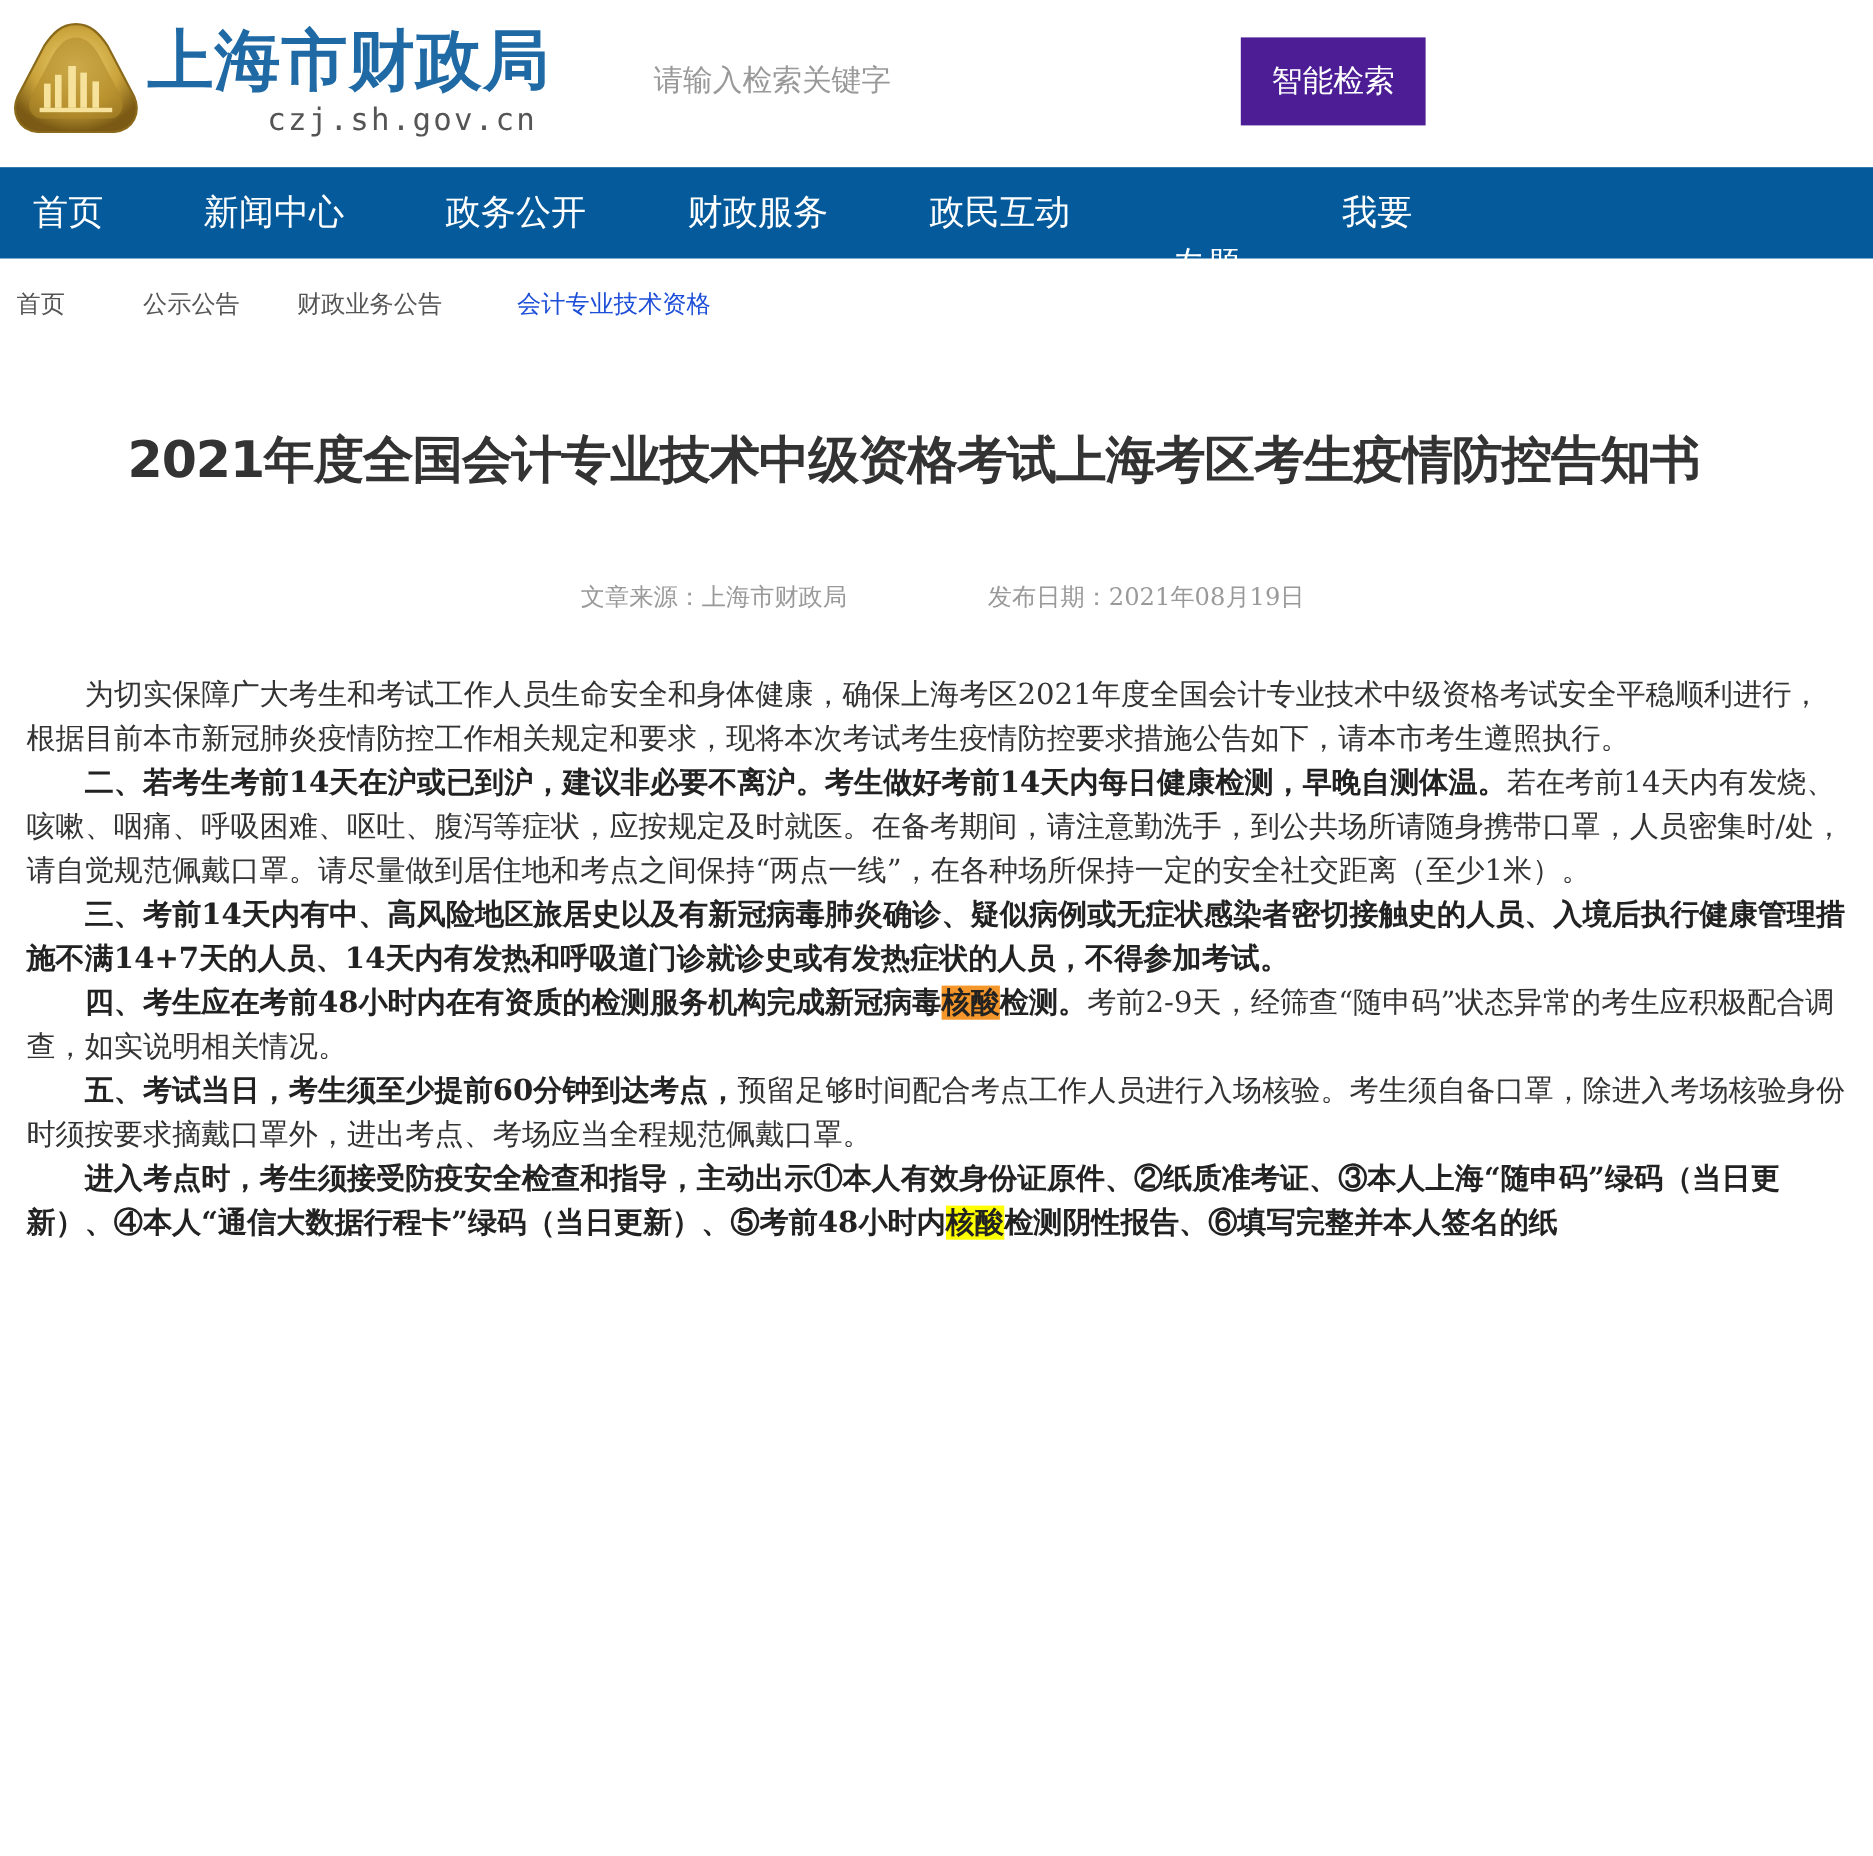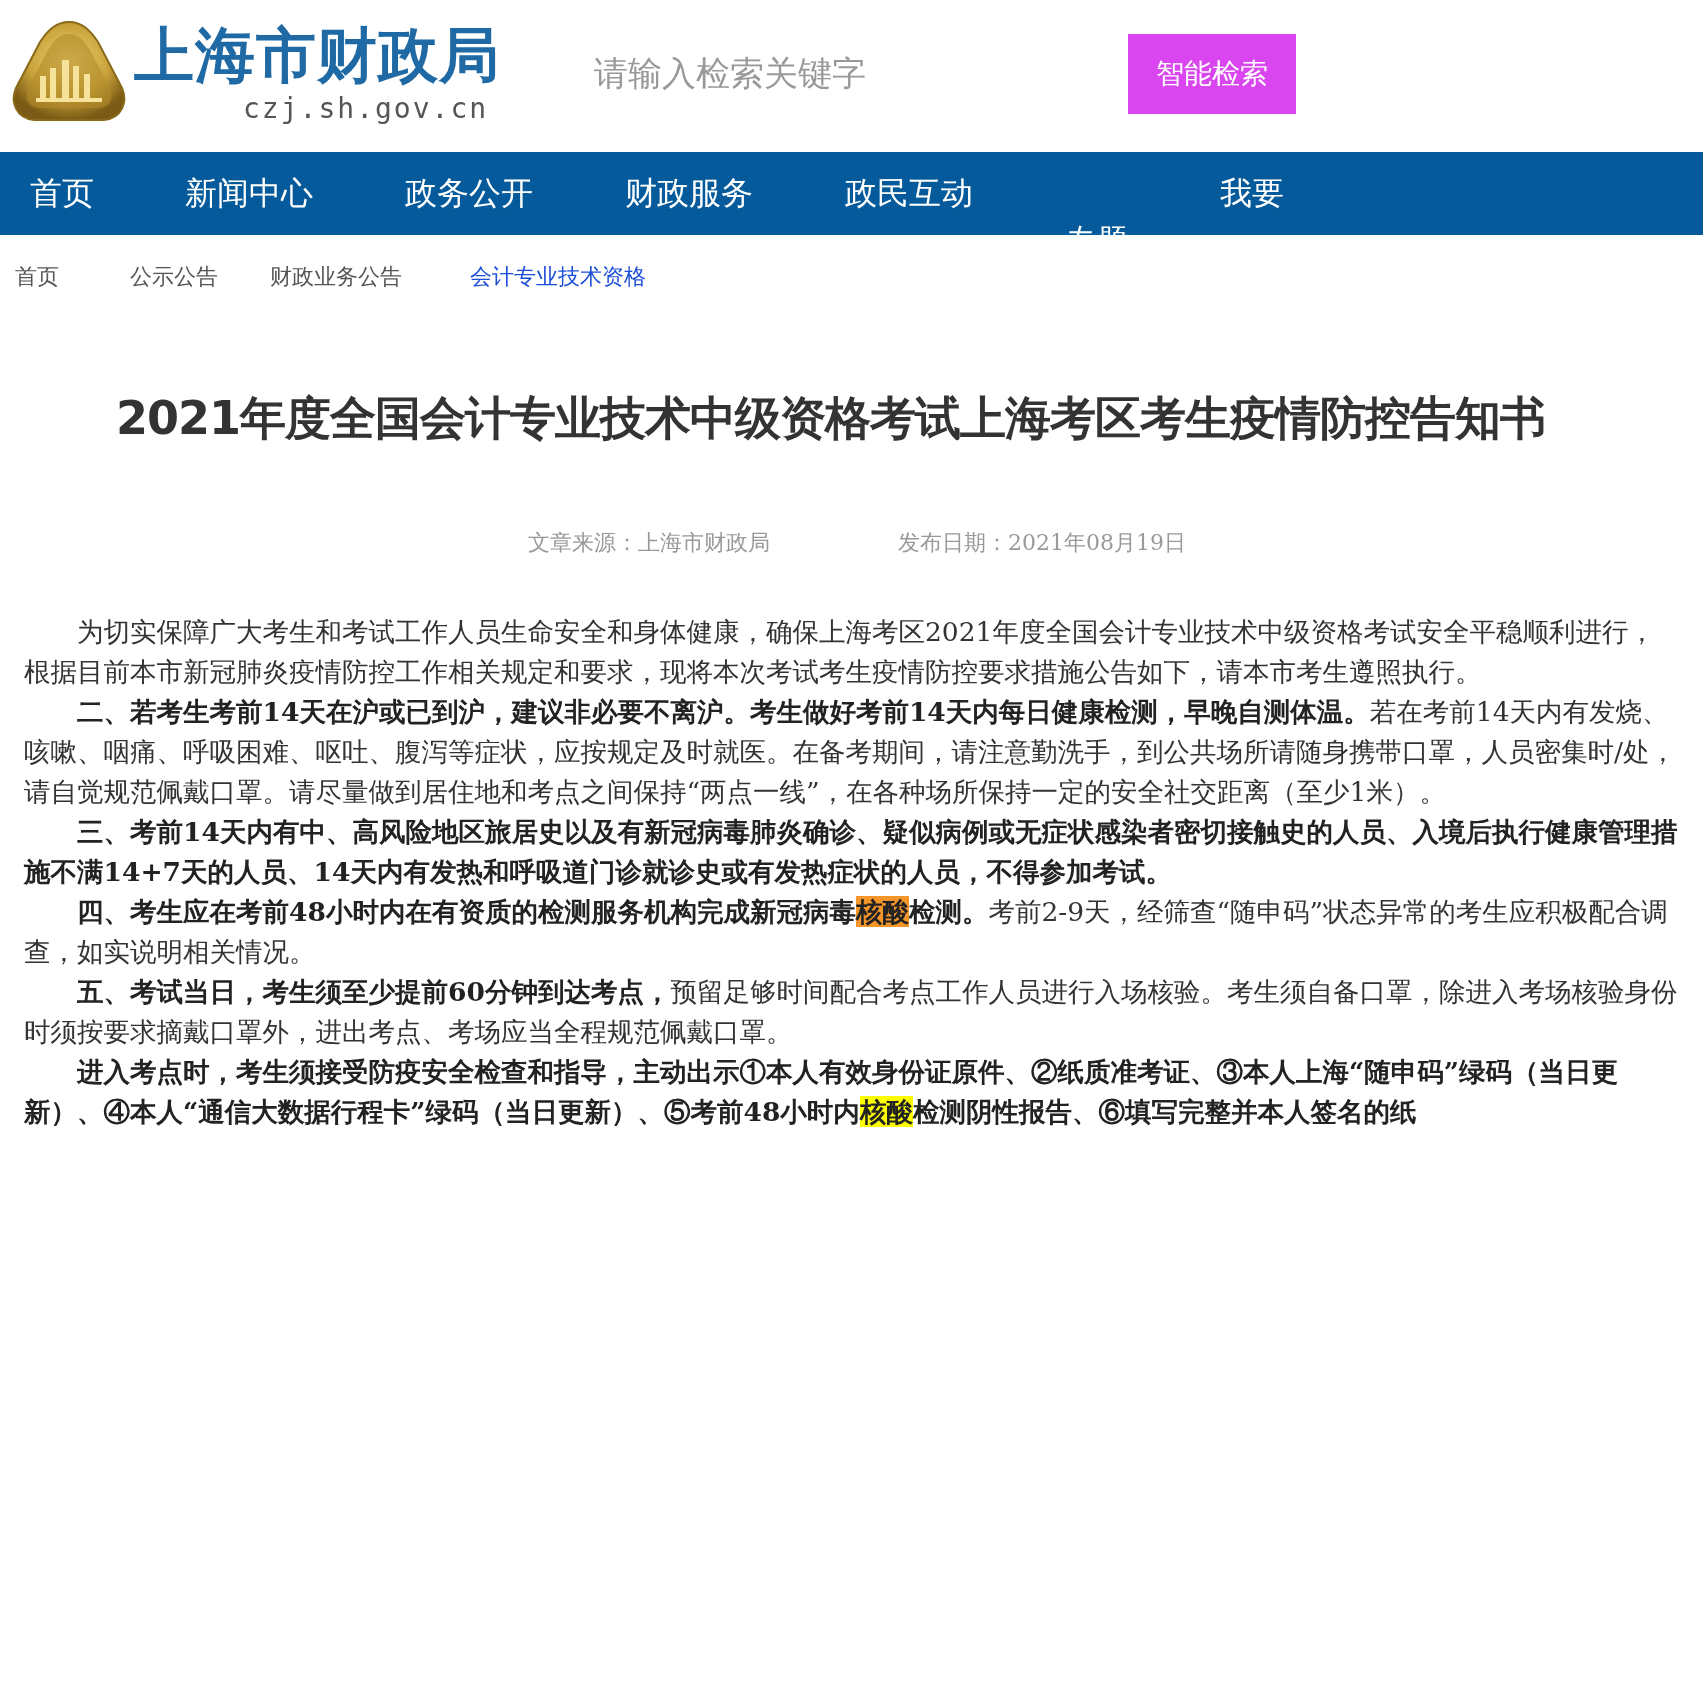--- a/index.html
+++ b/index.html
@@ -3,23 +3,23 @@
 <meta charset="utf-8">
 <style>
   html, body { margin: 0; padding: 0; background: #ffffff; }
   body { width: 1703px; height: 1687px; overflow: hidden; position: relative; font-family: "DejaVu Serif", "Liberation Serif", serif; color: #333; }
 
   
   .header { position: absolute; left: 0; top: 0; width: 1703px; height: 152px; background: #fff; }
   .logo-emblem { position: absolute; left: 10px; top: 18px; width: 118px; height: 106px; }
   .logo-title { position: absolute; left: 134px; top: 20px; font-family: "DejaVu Sans", "Liberation Sans", sans-serif; font-weight: bold; font-size: 60px; letter-spacing: 1px; color: #1f6aa5; line-height: 70px; text-align: center; }
   .logo-url { position: absolute; left: 243px; top: 92px; font-family: "DejaVu Sans Mono", "Liberation Mono", monospace; font-size: 28px; color: #555; letter-spacing: 2px; }
-  .search-input { position: absolute; left: 594px; top: 48px; width: 500px; height: 50px; border: none; outline: none; background: transparent; font-family: "DejaVu Sans", "Liberation Sans", sans-serif; font-size: 34px; color: #1d4ed8; padding: 0; }
+  .search-input { position: absolute; left: 594px; top: 48px; width: 500px; height: 50px; border: none; outline: none; background: transparent; font-family: "DejaVu Sans", "Liberation Sans", sans-serif; font-size: 27px; color: #1d4ed8; padding: 0; }
   .search-input::placeholder { color: #999; }
-  .search-btn { position: absolute; left: 1128px; top: 34px; width: 168px; height: 80px; background: #d946ef; color: #fff; border: none; font-family: "DejaVu Sans", "Liberation Sans", sans-serif; font-size: 28px; cursor: pointer; }
+  .search-btn { position: absolute; left: 1128px; top: 34px; width: 168px; height: 80px; background: #4c1d95; color: #fff; border: none; font-family: "DejaVu Sans", "Liberation Sans", sans-serif; font-size: 28px; cursor: pointer; }
 
   
   .nav { position: absolute; left: 0; top: 152px; width: 1703px; height: 83px; background: #045a9a; }
   .nav-item { position: absolute; top: 0; height: 83px; line-height: 83px; color: #fff; font-size: 32px; white-space: nowrap; cursor: pointer; }
 
   
   .breadcrumb { position: absolute; top: 262px; left: 0; height: 30px; font-size: 22px; }
   .crumb { position: absolute; top: 0; white-space: nowrap; color: #555; }
   .crumb.current { color: #1d4ed8; }
 

